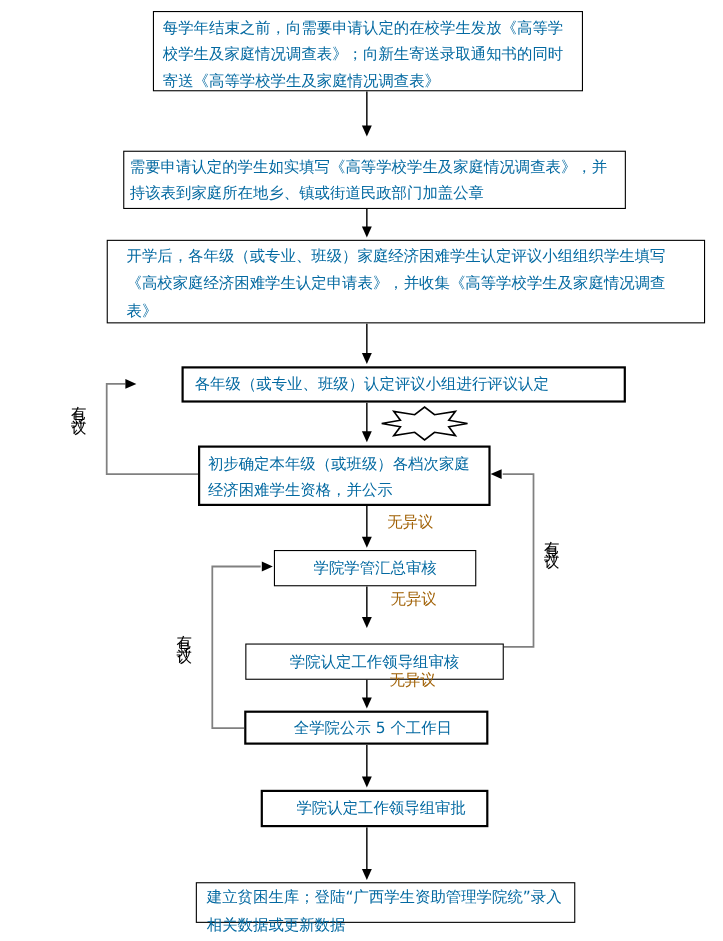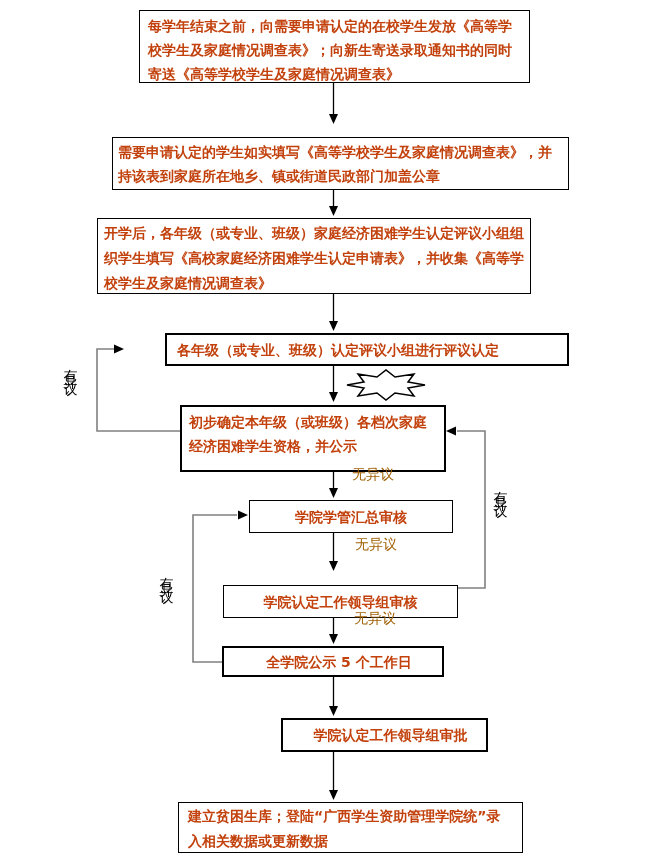--- a/index.html
+++ b/index.html
@@ -3,35 +3,35 @@
 <meta charset="utf-8">
 <style>
   html,body{margin:0;padding:0;background:#ffffff;}
   .canvas{
     position:relative;width:657px;height:855px;background:#ffffff;overflow:hidden;
     font-family:"DejaVu Sans", sans-serif;color:#000;
   }
   .layer{position:absolute;left:0;top:0;width:657px;height:855px;}
   .box{
     position:absolute;box-sizing:border-box;background:#fff;border:1px solid #000;
-    font-size:14px;line-height:24px;color:#c2410c;font-weight:bold;
+    font-size:14px;line-height:24px;color:#0369a1;
   }
   .thick{border-width:2px;padding-left:12px;}
   .center{display:flex;align-items:center;justify-content:center;text-align:center;}
   .vcenter{display:flex;align-items:center;margin-left:40px;}
   .b1{left:139px;top:10px;width:391px;height:73px;padding:3px 8px;}
   .b2{left:112px;top:125px;width:457px;height:53px;padding:2px 5px;margin-top:12px;}
-  .b3{left:97px;top:218px;width:434px;height:76px;padding:2px 6px;line-height:25px;}
+  .b3{left:97px;top:218px;width:544px;height:76px;padding:2px 17px;line-height:25px;}
   .b4{left:125px;top:333px;width:404px;height:33px;padding-left:10px;}
-  .b5{left:180px;top:405px;width:266px;height:67px;padding:3px 7px;}
-  .b6{left:249px;top:500px;width:204px;height:33px;}
+  .b5{left:180px;top:405px;width:266px;height:55px;padding:3px 7px;}
+  .b6{left:249px;top:500px;width:184px;height:33px;}
   .b7{left:223px;top:573px;width:235px;height:33px;margin-top:12px;}
   .b8{left:222px;top:646px;width:222px;height:31px;}
-  .b9{left:237px;top:718px;width:207px;height:34px;margin-left:44px;}
-  .b10{left:178px;top:802px;width:345px;height:51px;padding:1px 9px;line-height:25px;}
+  .b9{left:237px;top:718px;width:207px;height:34px;}
+  .b10{left:178px;top:802px;width:345px;height:37px;padding:1px 9px;line-height:25px;}
   .hlabel{position:absolute;font-size:14px;color:#a16207;white-space:nowrap;}
   .nl1{left:352px;top:466px;}
   .nl2{left:355px;top:536px;}
   .nl3{left:354px;top:610px;}
   .vlabel{
     position:absolute;writing-mode:vertical-rl;text-orientation:upright;
     font-size:14px;letter-spacing:6px;color:#000;
   }
   .hl1{left:62px;top:358px;}
   .hl2{left:158px;top:566px;}

